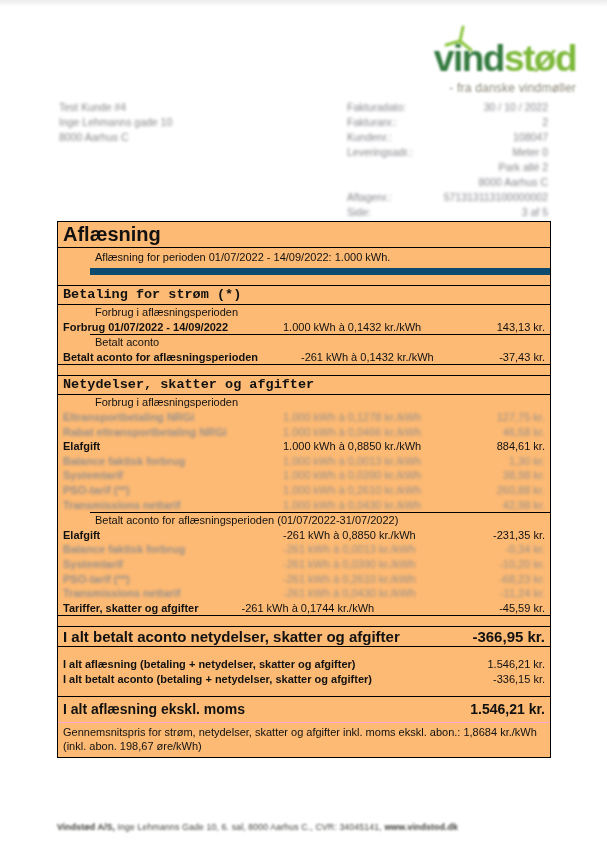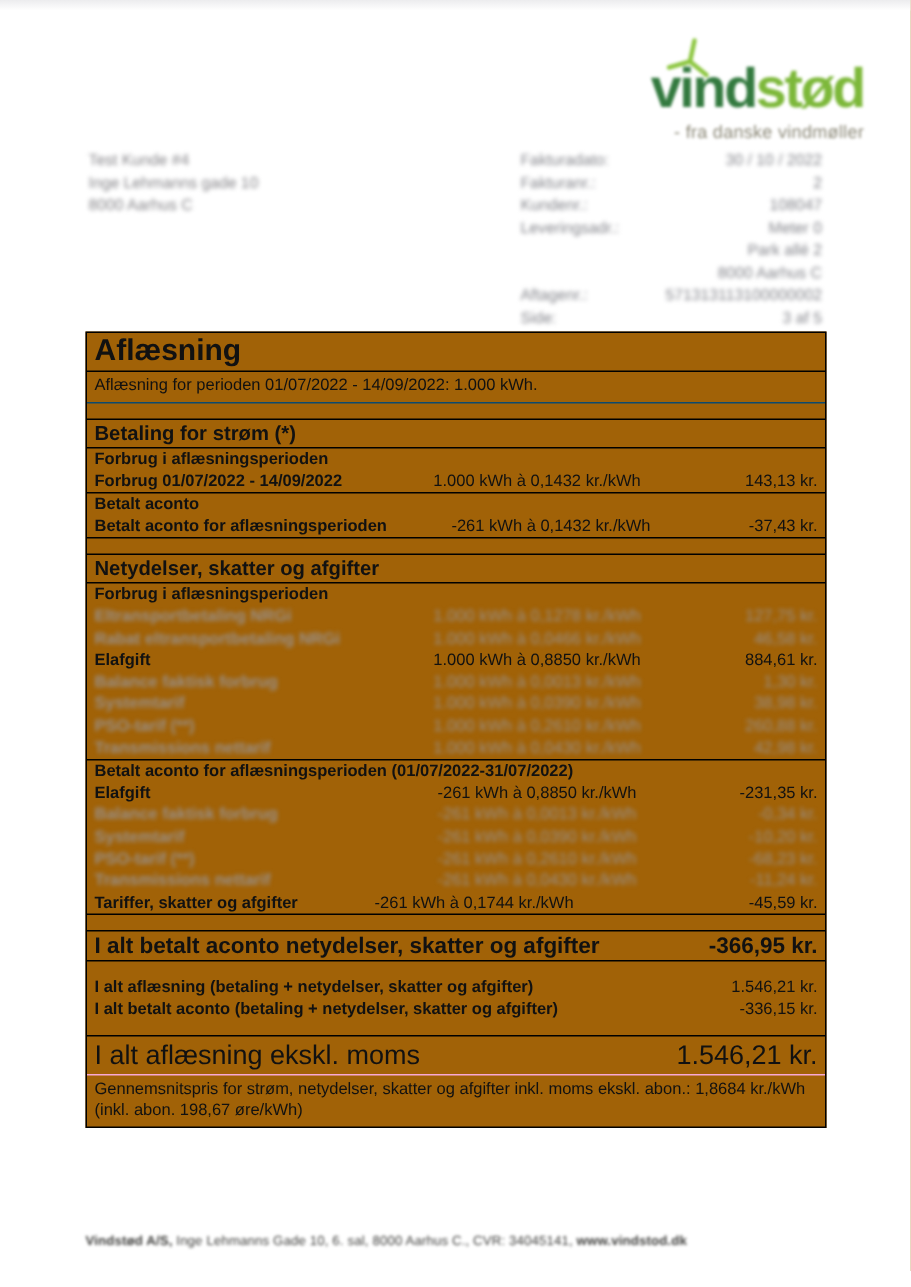--- a/index.html
+++ b/index.html
@@ -19,39 +19,39 @@
   
   .recipient{position:absolute;left:59px;top:100px;font-size:10.5px;line-height:15px;
        color:#87868a;filter:blur(1.4px);}
   .meta{position:absolute;left:347px;top:100px;width:201px;font-size:10.5px;line-height:15px;
        color:#85868c;filter:blur(1.4px);}
   .meta-row{display:flex;justify-content:space-between;}
   .meta-label{text-align:left;white-space:nowrap;}
   .meta-value{text-align:right;white-space:nowrap;}
 
   
-  .invoice{position:absolute;left:57px;top:221px;width:494px;border:1.5px solid #000;background:#a16207;}
+  .invoice{position:absolute;left:57px;top:221px;width:494px;border:1.5px solid #000;background:#fdba74;}
   .b-title{font-size:20px;font-weight:bold;line-height:20px;padding:2px 5px 3px;border-bottom:1px solid #000;}
-  .b-subtitle{font-size:11px;line-height:13px;padding:3px 5px 4px;border-bottom:1px solid #0c4a6e;}
+  .b-subtitle{font-size:11px;line-height:13px;padding:3px 5px 4px;border-bottom:7px solid #0c4a6e;margin-left:32px;}
   .b-gap{height:10px;}
   .b-header{font-size:13.5px;font-weight:bold;line-height:16px;padding:1px 5px;
-       border-top:1px solid #000;border-bottom:1px solid #000;}
-  .b-sublabel{font-size:11px;font-weight:bold;line-height:14.6px;padding:0 5px;}
+       border-top:1px solid #000;border-bottom:1px solid #000;font-family:Liberation Mono, monospace;}
+  .b-sublabel{font-size:11px;font-weight:normal;line-height:14.6px;padding:0 5px;margin-left:32px;}
   .b-sublabel.bt{border-top:1px solid #000;}
   .b-row,.b-plain{display:flex;font-size:11px;line-height:14.6px;padding:0 5px;}
   .b-row .lbl,.b-plain .lbl{flex:1;white-space:nowrap;font-weight:bold;}
-  .b-row .qty{width:150px;text-align:center;white-space:nowrap;}
+  .b-row .qty{width:150px;text-align:left;white-space:nowrap;}
   .b-row.qleft .qty{padding-right:66px;}
   .amt{width:112px;text-align:right;white-space:nowrap;}
   .bb{border-bottom:1px solid #000;gap:43px;}
   .b-row.blur{color:#99908a;filter:blur(1.5px);}
   .b-total{display:flex;font-size:15px;font-weight:bold;line-height:13px;padding:3px 5px;
        border-top:1px solid #000;border-bottom:1px solid #000;}
   .b-total .lbl{flex:1;}
-  .b-grand{display:flex;font-size:18px;font-weight:normal;line-height:17px;padding:4px 5px;
+  .b-grand{display:flex;font-size:14px;font-weight:bold;line-height:17px;padding:4px 5px;
        border-top:1px solid #000;}
   .b-grand .lbl{flex:1;}
   .b-note{font-size:11px;line-height:13.5px;padding:3px 5px 4px;border-top:1px solid #f9a8d4;}
 
   
   .footer{position:absolute;left:57px;top:822px;font-size:8.8px;color:#40403e;
        letter-spacing:.1px;filter:blur(1.1px);white-space:nowrap;}
   .footer .bold{font-weight:bold;}
 </style>
 </head>

